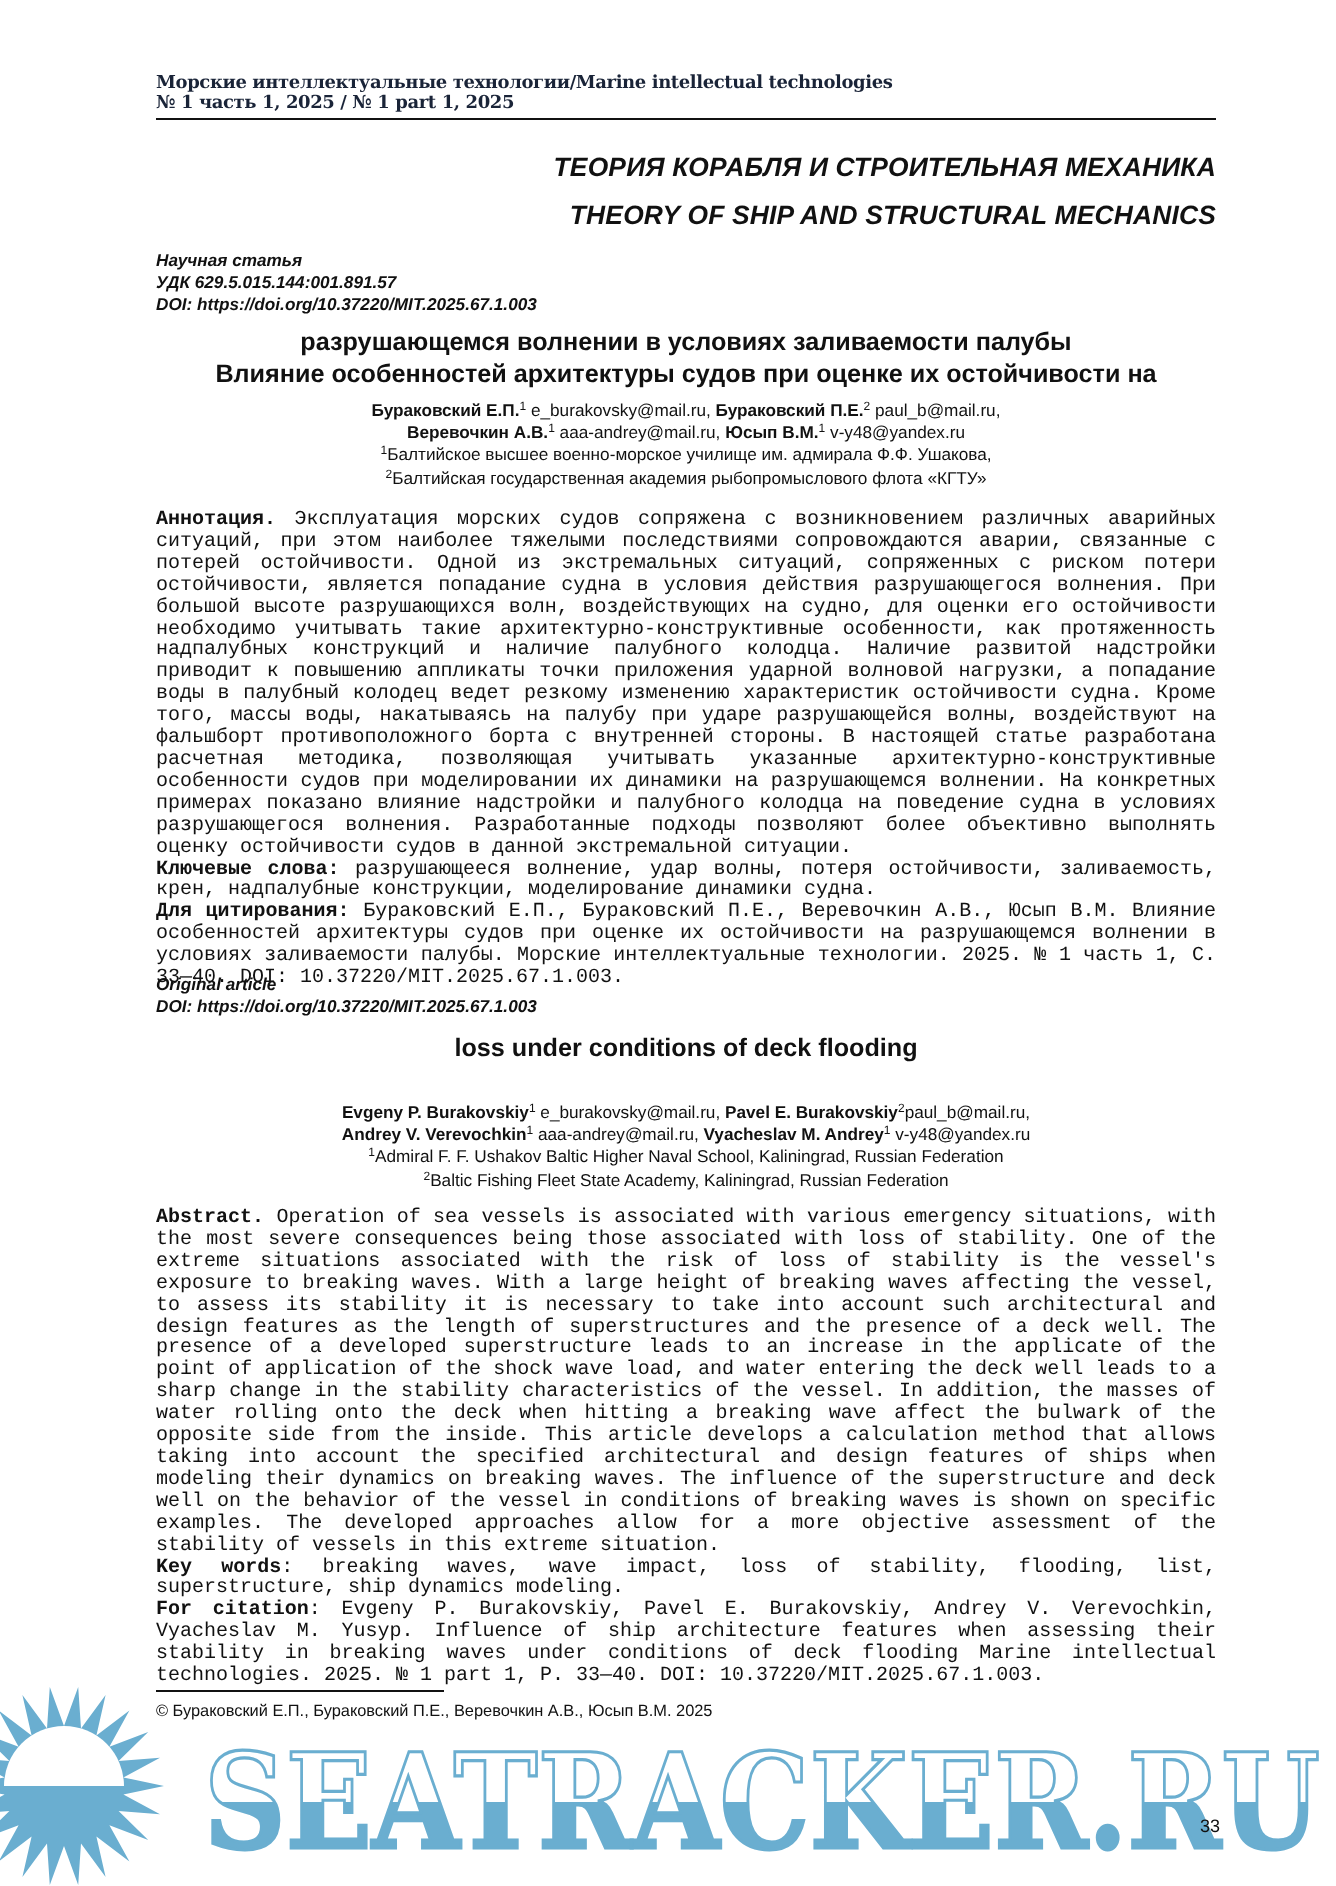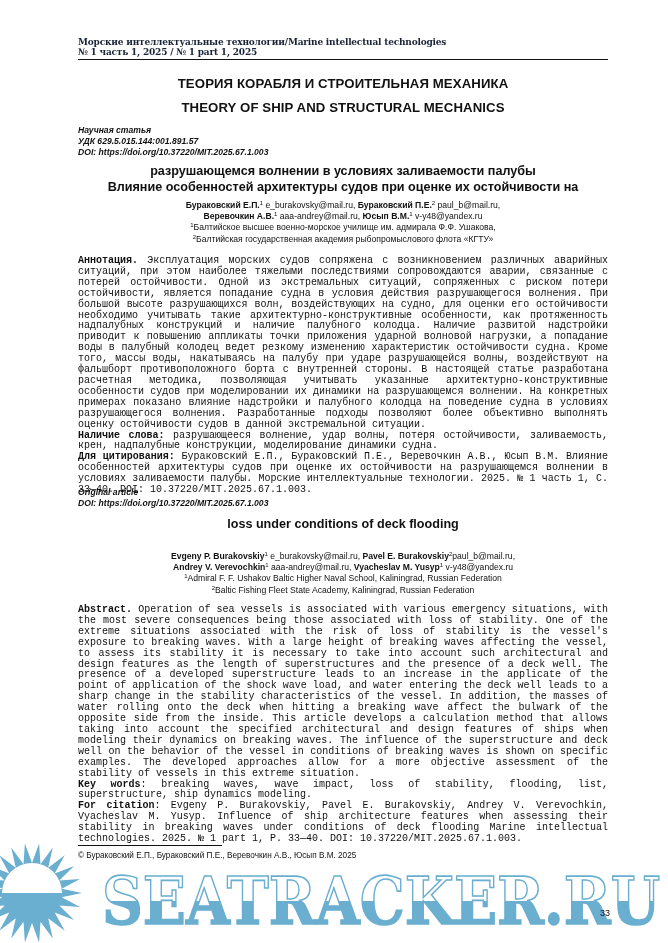--- a/index.html
+++ b/index.html
@@ -11,22 +11,22 @@
   .page { position: absolute; left: 78px; top: 0; width: 530px; }
   .running-head {
     position: absolute; top: 37px; left: 0; width: 530px;
     display: flex; justify-content: space-between; align-items: baseline;
     font-family: "DejaVu Serif", serif; font-weight: bold; font-size: 9px;
     color: #1a2438; border-bottom: 1.3px solid #111; padding-bottom: 2px;
     letter-spacing: -0.2px;
     flex-direction: column;
   }
   .section-title {
-    position: absolute; left: 0; width: 530px; text-align: center;
-    font-weight: bold; font-size: 13.2px; letter-spacing: 0.1px;
+    position: absolute; left: 0; width: 530px; text-align: right;
+    font-style: italic; font-weight: bold; font-size: 13.2px; letter-spacing: 0.1px;
   }
   .st-ru { top: 76px; }
   .st-en { top: 100px; }
   .meta { position: absolute; left: 0; font-size: 8.6px; font-style: italic; font-weight: bold; line-height: 11px; }
   .meta-ru { top: 125px; }
   .article-title {
     position: absolute; left: 0; width: 530px; text-align: center;
     font-weight: bold; font-size: 12.6px; line-height: 16px;
   }
   .at-ru { top: 163px; }
@@ -89,21 +89,21 @@
       <span>aaa-andrey@mail.ru</span>,
       <b>Юсып В.М.</b><sup>1</sup>
       <span>v-y48@yandex.ru</span>
     </div>
     <div><sup>1</sup><span>Балтийское высшее военно-морское училище им. адмирала Ф.Ф. Ушакова,</span></div>
     <div><sup>2</sup><span>Балтийская государственная академия рыбопромыслового флота «КГТУ»</span></div>
   </div>
 
   <div class="abstract abs-ru">
     <p><b>Аннотация.</b> <span>Эксплуатация морских судов сопряжена с возникновением различных аварийных ситуаций, при этом наиболее тяжелыми последствиями сопровождаются аварии, связанные с потерей остойчивости. Одной из экстремальных ситуаций, сопряженных с риском потери остойчивости, является попадание судна в условия действия разрушающегося волнения. При большой высоте разрушающихся волн, воздействующих на судно, для оценки его остойчивости необходимо учитывать такие архитектурно-конструктивные особенности, как протяженность надпалубных конструкций и наличие палубного колодца. Наличие развитой надстройки приводит к повышению аппликаты точки приложения ударной волновой нагрузки, а попадание воды в палубный колодец ведет резкому изменению характеристик остойчивости судна. Кроме того, массы воды, накатываясь на палубу при ударе разрушающейся волны, воздействуют на фальшборт противоположного борта с внутренней стороны. В настоящей статье разработана расчетная методика, позволяющая учитывать указанные архитектурно-конструктивные особенности судов при моделировании их динамики на разрушающемся волнении. На конкретных примерах показано влияние надстройки и палубного колодца на поведение судна в условиях разрушающегося волнения. Разработанные подходы позволяют более объективно выполнять оценку остойчивости судов в данной экстремальной ситуации.</span></p>
-    <p><b>Наличие слова:</b> <span>разрушающееся волнение, удар волны, потеря остойчивости, заливаемость, крен, надпалубные конструкции, моделирование динамики судна.</span></p>
+    <p><b>Ключевые слова:</b> <span>разрушающееся волнение, удар волны, потеря остойчивости, заливаемость, крен, надпалубные конструкции, моделирование динамики судна.</span></p>
     <p class="cite"><b>Для цитирования:</b> <span>Бураковский Е.П., Бураковский П.Е., Веревочкин А.В., Юсып В.М. Влияние особенностей архитектуры судов при оценке их остойчивости на разрушающемся волнении в условиях заливаемости палубы. Морские интеллектуальные технологии. 2025. № 1 часть 1, С. 33—40. DOI: 10.37220/MIT.2025.67.1.003.</span></p>
   </div>
 
   <div class="meta meta-en">
     <div>Original article</div>
     <div>DOI: https://doi.org/10.37220/MIT.2025.67.1.003</div>
   </div>
 
   <div class="article-title at-en">
     <div>loss under conditions of deck flooding</div>
@@ -111,21 +111,21 @@
 
   <div class="authors au-en">
     <div>
       <b>Evgeny P. Burakovskiy</b><sup>1</sup>
       <span>e_burakovsky@mail.ru</span>,
       <b>Pavel E. Burakovskiy</b><sup>2</sup><span>paul_b@mail.ru</span>,
     </div>
     <div>
       <b>Andrey V. Verevochkin</b><sup>1</sup>
       <span>aaa-andrey@mail.ru</span>,
-      <b>Vyacheslav M. Yusyp</b><sup>1</sup>
+      <b>Vyacheslav M. Andrey</b><sup>1</sup>
       <span>v-y48@yandex.ru</span>
     </div>
     <div><sup>1</sup><span>Admiral F. F. Ushakov Baltic Higher Naval School, Kaliningrad, Russian Federation</span></div>
     <div><sup>2</sup><span>Baltic Fishing Fleet State Academy, Kaliningrad, Russian Federation</span></div>
   </div>
 
   <div class="abstract abs-en">
     <p><b>Abstract.</b> <span>Operation of sea vessels is associated with various emergency situations, with the most severe consequences being those associated with loss of stability. One of the extreme situations associated with the risk of loss of stability is the vessel's exposure to breaking waves. With a large height of breaking waves affecting the vessel, to assess its stability it is necessary to take into account such architectural and design features as the length of superstructures and the presence of a deck well. The presence of a developed superstructure leads to an increase in the applicate of the point of application of the shock wave load, and water entering the deck well leads to a sharp change in the stability characteristics of the vessel. In addition, the masses of water rolling onto the deck when hitting a breaking wave affect the bulwark of the opposite side from the inside. This article develops a calculation method that allows taking into account the specified architectural and design features of ships when modeling their dynamics on breaking waves. The influence of the superstructure and deck well on the behavior of the vessel in conditions of breaking waves is shown on specific examples. The developed approaches allow for a more objective assessment of the stability of vessels in this extreme situation.</span></p>
     <p><b>Key words</b><span>: breaking waves, wave impact, loss of stability, flooding, list, superstructure, ship dynamics modeling.</span></p>
     <p><b>For citation</b><span>: Evgeny P. Burakovskiy, Pavel E. Burakovskiy, Andrey V. Verevochkin, Vyacheslav M. Yusyp. Influence of ship architecture features when assessing their stability in breaking waves under conditions of deck flooding Marine intellectual technologies. 2025. № 1 part 1, P. 33—40. DOI: 10.37220/MIT.2025.67.1.003.</span></p>

